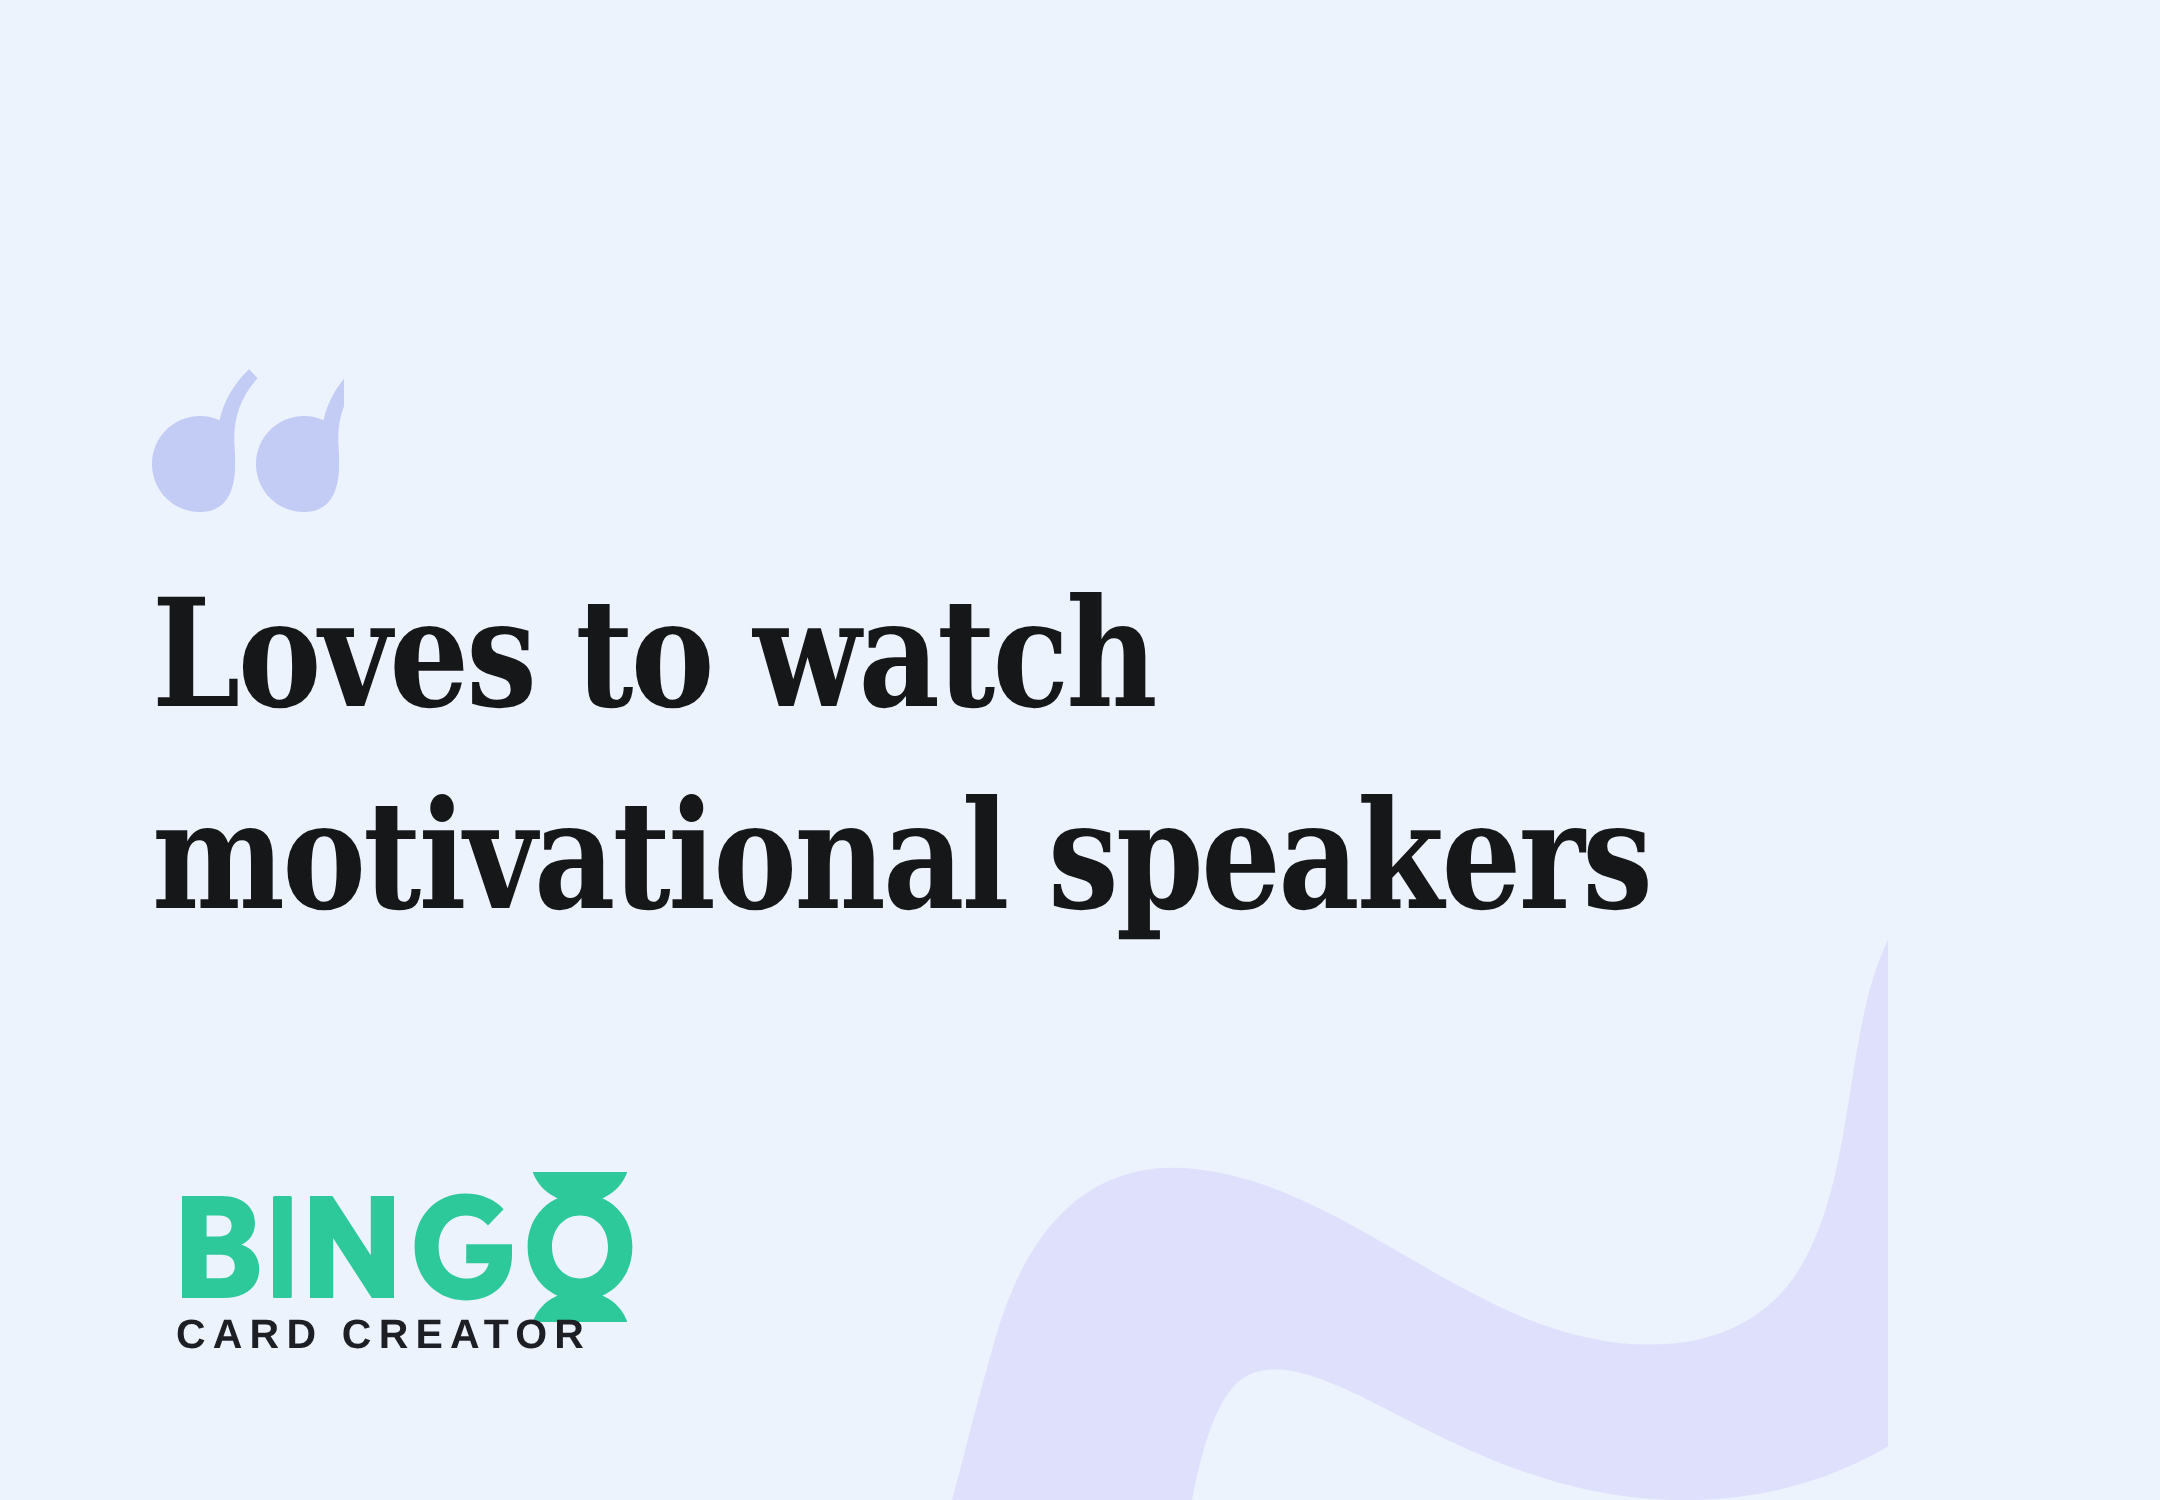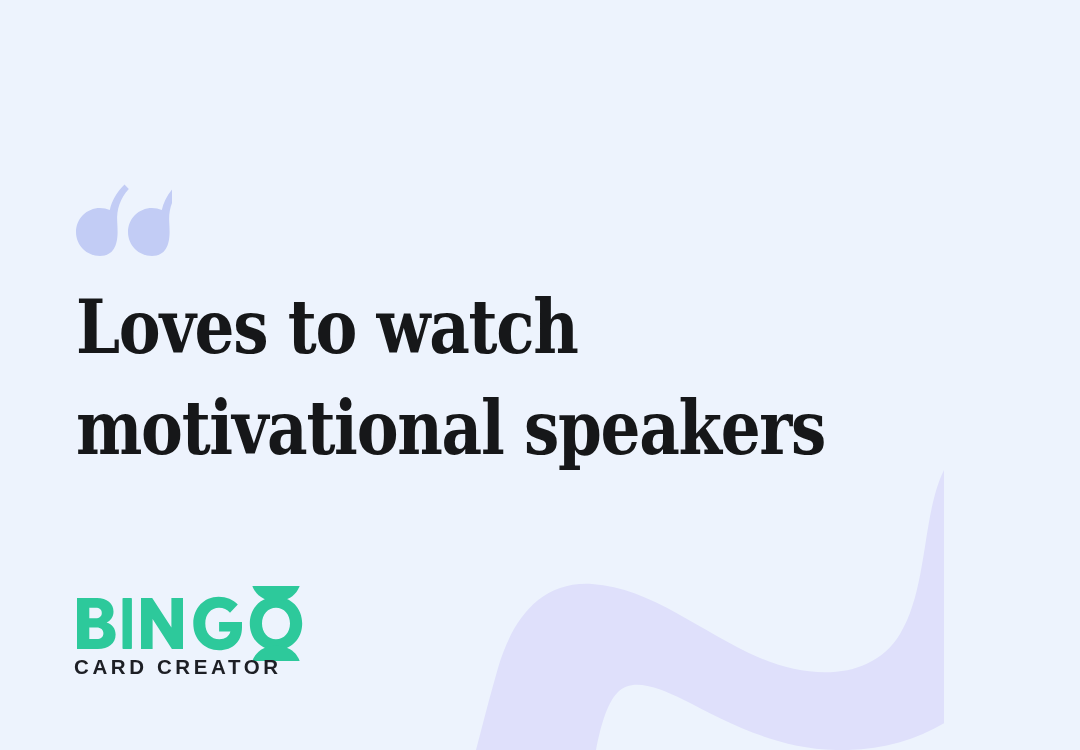--- a/index.html
+++ b/index.html
@@ -56,21 +56,21 @@
     letter-spacing: -1.4px;
     font-stretch: condensed;
     transform: scaleX(0.93);
     transform-origin: left top;
   }
   .headline-line { display: block; white-space: nowrap; }
 
   
   .logo {
     position: absolute;
-    left: 74px;
+    left: 88px;
     top: 586px;
     width: 300px;
     height: 92px;
   }
   .logo-mark { display: block; }
 </style>
 </head>
 <body>
 
 <div class="card">

